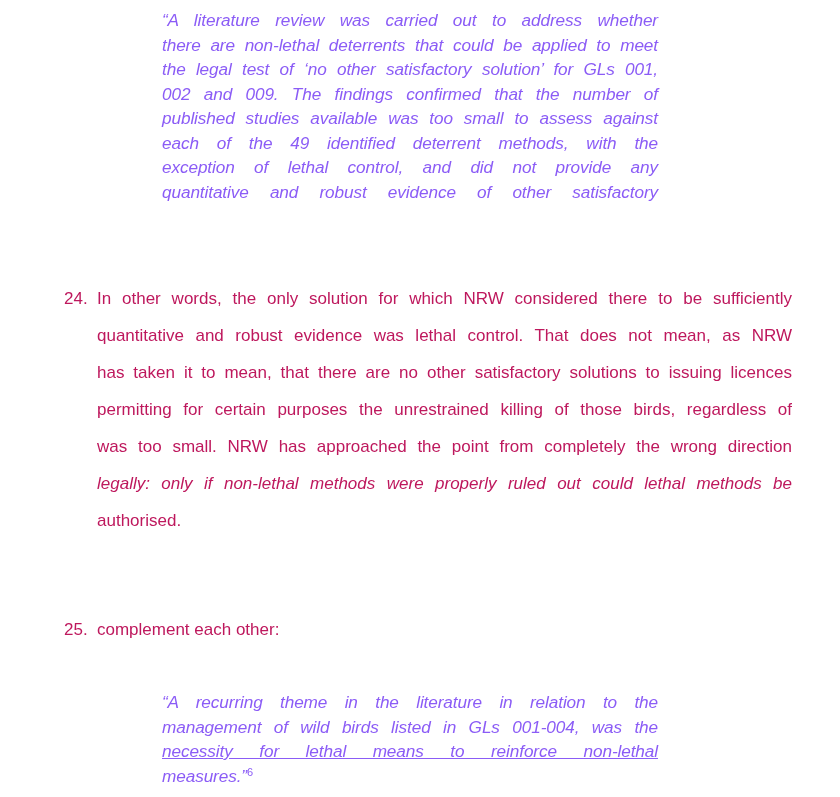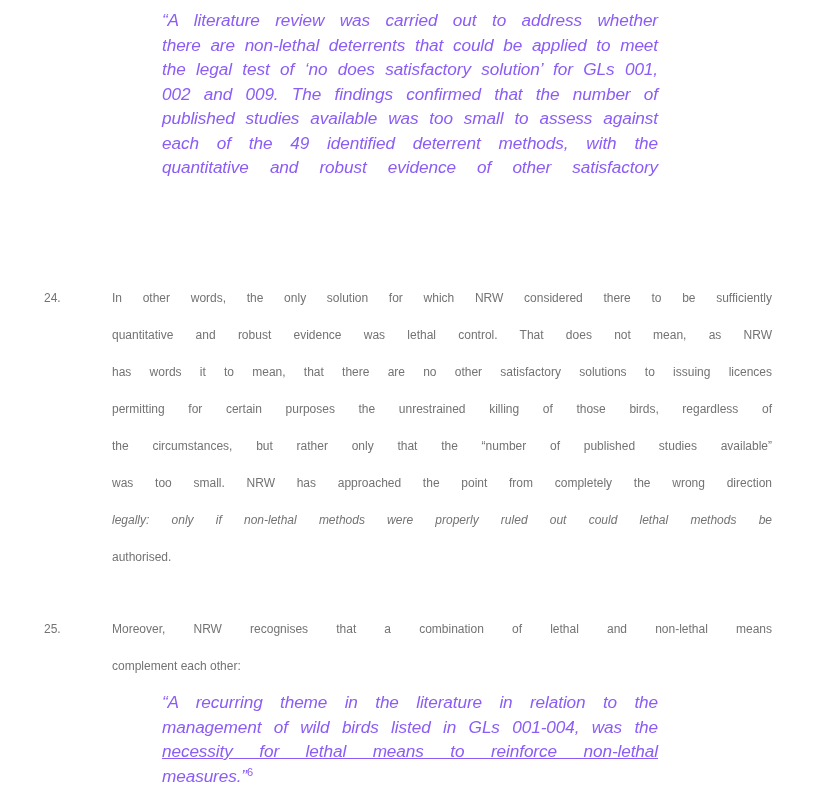--- a/index.html
+++ b/index.html
@@ -37,79 +37,77 @@
       text-align-last: left;
     }
     .quote sup {
       font-size: 11px;
       font-style: normal;
       vertical-align: 6px;
       line-height: 0;
     }
     .para {
       position: absolute;
-      left: 44px;
+      left: 64px;
       width: 728px;
-      font-size: 12px;
+      font-size: 17px;
       line-height: 37px;
-      color: #737373;
+      color: #be185d;
     }
     .para .num {
       position: absolute;
       left: 0;
       top: 0;
     }
     .para .body {
       margin-left: 33px;
     }
     .para .line {
       display: block;
       text-align: justify;
       text-align-last: justify;
       white-space: nowrap;
       height: 37px;
-      margin-left: 35px;
     }
     .para .line.last {
       text-align-last: left;
     }
   </style>
 </head>
 <body>
 
 <div>
 
   <div class="quote" style="top:8px;">
     <span class="line" style="display: block;">“A literature review was carried out to address whether</span>
     <span class="line" style="display: block; font-style: italic;">there are non-lethal deterrents that could be applied to meet</span>
-    <span class="line" style="display: block;">the legal test of ‘no does satisfactory solution’ for GLs 001,</span>
+    <span class="line" style="display: block;">the legal test of ‘no other satisfactory solution’ for GLs 001,</span>
     <span class="line" style="display: block;">002 and 009. The findings confirmed that the number of</span>
     <span class="line" style="display: block;">published studies available was too small to assess against</span>
     <span class="line" style="display: block;">each of the 49 identified deterrent methods, with the</span>
+    <span class="line" style="display: block;">exception of lethal control, and did not provide any</span>
     <span class="line" style="display: block;">quantitative and robust evidence of other satisfactory</span>
   </div>
 
   <div class="para" style="top:280px;">
     <span class="num">24.</span>
     <div class="body">
       <span class="line" style="display: block;">In other words, the only solution for which NRW considered there to be sufficiently</span>
       <span class="line" style="display: block;">quantitative and robust evidence was lethal control. That does not mean, as NRW</span>
-      <span class="line" style="display: block;">has words it to mean, that there are no other satisfactory solutions to issuing licences</span>
+      <span class="line" style="display: block;">has taken it to mean, that there are no other satisfactory solutions to issuing licences</span>
       <span class="line" style="display: block;">permitting for certain purposes the unrestrained killing of those birds, regardless of</span>
-      <span class="line" style="display: block;">the circumstances, but rather only that the “number of published studies available”</span>
       <span class="line" style="display: block;">was too small. NRW has approached the point from completely the wrong direction</span>
       <span class="line" style="display: block; font-style: italic;">legally: only if non-lethal methods were properly ruled out could lethal methods be</span>
       <span class="line last" style="display: block;">authorised.</span>
     </div>
   </div>
 
   <div class="para" style="top:611px;">
     <span class="num">25.</span>
     <div class="body">
-      <span class="line" style="display: block;">Moreover, NRW recognises that a combination of lethal and non-lethal means</span>
       <span class="line last" style="display: block;">complement each other:</span>
     </div>
   </div>
 
   <div class="quote" style="top:690px;">
     <span class="line" style="display: block;">“A recurring theme in the literature in relation to the</span>
     <span class="line" style="display: block;">management of wild birds listed in GLs 001-004, was the</span>
     <span class="line" style="display: block; text-decoration: underline;">necessity for lethal means to reinforce non-lethal</span>
     <span class="line last" style="display: block;"><span>measures.”</span><sup>6</sup></span>
   </div>

